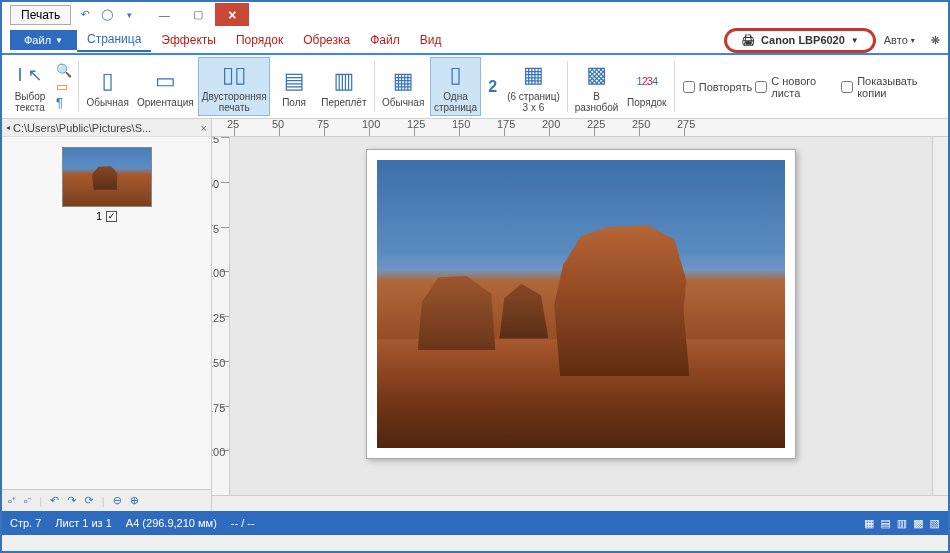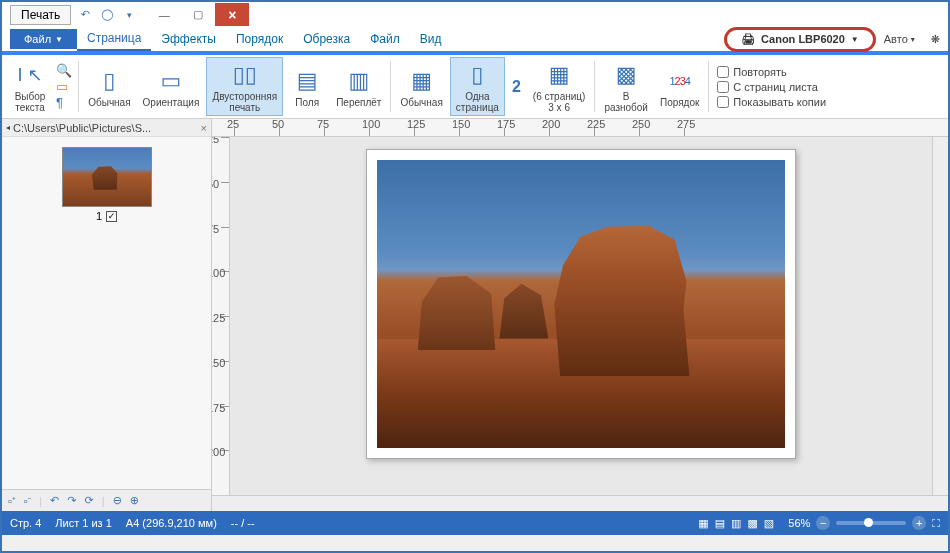--- a/index.html
+++ b/index.html
@@ -5,38 +5,38 @@
 *{box-sizing:border-box;margin:0;padding:0;font-family:"Segoe UI",Tahoma,sans-serif;font-size:11px;user-select:none}
 body{width:950px;height:553px;overflow:hidden;background:#f0f0f0;border:2px solid #3a74b8;position:relative}
 .titlebar{height:25px;background:#fff;display:flex;align-items:center;padding-left:8px;color:#444}
 .titlebar .print-btn{border:1px solid #aaa;background:#f7f7f7;padding:2px 10px;margin-right:6px;font-size:12px}
 .titlebar .qat{display:flex;gap:6px;align-items:center;margin-right:10px}
 .titlebar .qat span{width:16px;height:16px;display:flex;align-items:center;justify-content:center;color:#3a74b8}
 .titlebar .title{color:#555;flex:1}
 .winbtns{display:flex}
 .winbtns div{width:34px;height:23px;display:flex;align-items:center;justify-content:center;color:#555}
 .winbtns .close{background:#c74834;color:#fff;font-weight:bold;font-size:14px}
-.menubar{height:28px;background:#fff;display:flex;align-items:center;padding-left:8px;border-bottom:4px solid #3b82f6}
+.menubar{height:28px;background:#fff;display:flex;align-items:center;padding-left:8px;border-bottom:2px solid #3b82f6}
 .menubar .file{background:#2e6bbf;color:#fff;padding:4px 14px;font-size:12px;display:flex;align-items:center;gap:4px}
-.menubar .tab{padding:4px 10px;font-size:12px;color:#0369a1}
+.menubar .tab{padding:4px 10px;font-size:12px;color:#b91c1c}
 .menubar .tab.active{border-bottom:2px solid #2e6bbf;color:#2e6bbf;font-weight:500}
 .menubar .spacer{flex:1}
 .printer-sel{display:flex;align-items:center;gap:6px;border:3px solid #c23a2f;border-radius:14px;padding:3px 14px;background:#fff;color:#333;font-weight:600}
 .menubar .auto{padding:0 8px;color:#444;display:flex;align-items:center;gap:3px}
 .menubar .gear{padding:0 8px;color:#444}
 .ribbon{height:64px;background:#fff;display:flex;align-items:stretch;border-bottom:1px solid #d0d0d0;padding:2px 6px;gap:2px}
 .rgroup{display:flex;flex-direction:column;align-items:center;justify-content:center;padding:2px 5px;color:#444;position:relative}
 .rgroup.big{min-width:44px}
 .rgroup .icon{font-size:22px;color:#3a74b8;height:30px;display:flex;align-items:center;justify-content:center}
 .rgroup .lbl{font-size:10px;text-align:center;line-height:11px;margin-top:1px}
 .rgroup.hl{background:#cde3f6;border:1px solid #8eb9e0}
 .sep{width:1px;background:#d8d8d8;margin:4px 2px}
 .mini-col{display:flex;flex-direction:column;gap:2px;padding:2px 2px;justify-content:center}
 .mini-col span{color:#3a74b8;font-size:13px;line-height:14px}
-.chkcol{display:flex;flex-direction:column;gap:3px;padding:2px 4px;justify-content:center;color:#444}
+.chkcol{display:flex;flex-direction:row;gap:3px;padding:2px 4px;justify-content:center;color:#444}
 .chkcol label{display:flex;gap:4px;align-items:center;font-size:11px}
 .chkcol input{width:12px;height:12px}
 .workspace{display:flex;height:392px;background:#eee}
 .sidebar{width:210px;background:#f7f7f7;border-right:1px solid #ccc;display:flex;flex-direction:column}
 .sidebar-hdr{height:18px;background:#eee;display:flex;align-items:center;font-size:10px;padding:0 4px;border-bottom:1px solid #ddd;color:#444}
 .sidebar-hdr .x{margin-left:auto;color:#777}
 .thumb-area{flex:1;display:flex;flex-direction:column;align-items:center;padding-top:10px}
 .thumb{width:90px;height:60px;border:1px solid #888;background:linear-gradient(180deg,#4a7db8 0%,#5d8cc4 35%,#a85a2e 45%,#7a3f1e 100%);position:relative;overflow:hidden}
 .thumb::after{content:"";position:absolute;left:30%;top:28%;width:36%;height:44%;background:linear-gradient(180deg,#8a4a28,#5a2e15);clip-path:polygon(15% 100%,10% 40%,30% 10%,70% 8%,90% 35%,88% 100%)}
 .thumb-lbl{margin-top:3px;font-size:11px;display:flex;align-items:center;gap:4px}
@@ -174,21 +174,21 @@
       <div class="lbl">Порядок</div>
     </div>
   <div class="sep"></div>
   <div class="chkcol">
     <label>
         <input type="checkbox" style="">
         <span>Повторять</span>
       </label>
     <label>
         <input type="checkbox" style="">
-        <span>С страниц листа</span>
+        <span>С нового листа</span>
       </label>
     <label>
         <input type="checkbox" style="">
         <span>Показывать копии</span>
       </label>
   </div>
 </div>
 
 <div class="workspace">
   <div class="sidebar">
@@ -252,32 +252,25 @@
           </div>
         </div>
       </div>
       <div class="scrollbar-v"></div>
     </div>
     <div class="scrollbar-h"></div>
   </div>
 </div>
 
 <div class="statusbar">
-  <span>Стр. 4</span>
+  <span>Стр. 7</span>
   <span>Лист 1 из 1</span>
   <span>A4 (296.9,210 мм)</span>
   <span>-- / --</span>
   <div class="grow"></div>
   <div class="sb-icons">
     <span>▦</span>
     <span>▤</span>
     <span>▥</span>
     <span>▩</span>
     <span>▧</span>
   </div>
-  <div class="zoom">
-    <span>56%</span>
-    <span style="width:14px;height:14px;border-radius:50%;background:#5a8cc8;display:inline-flex;align-items:center;justify-content:center">−</span>
-    <div class="bar"></div>
-    <span style="width:14px;height:14px;border-radius:50%;background:#5a8cc8;display:inline-flex;align-items:center;justify-content:center">+</span>
-    <span>⛶</span>
-  </div>
 </div>
 
 </body></html>

